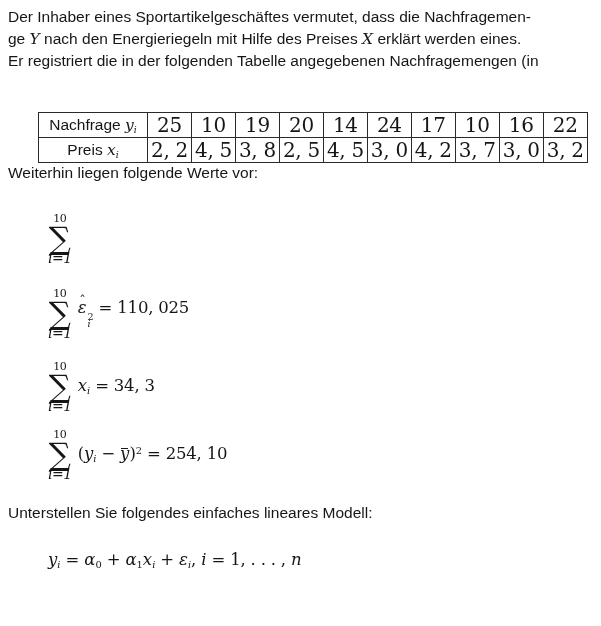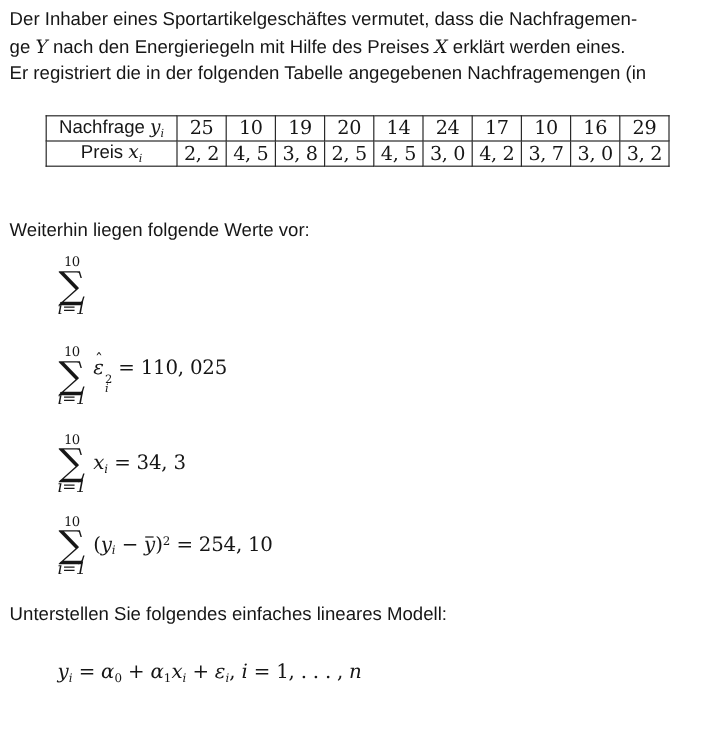--- a/index.html
+++ b/index.html
@@ -1,30 +1,30 @@
 <!DOCTYPE html>
 <html><head>
 <meta charset="utf-8">
 <style>
   html,body{margin:0;padding:0;background:#ffffff;}
   .page{position:relative;width:601px;height:574px;background:#ffffff;
         font-family:"Liberation Sans",sans-serif;font-size:15.5px;color:#161616;
         overflow:hidden;text-decoration:underline;}
   .tline{white-space:nowrap;line-height:22px;}
   .intro{position:absolute;left:8px;top:6px;}
-  .weiterhin{position:absolute;left:8px;top:182px;}
+  .weiterhin{position:absolute;left:8px;top:162px;}
   .unterstellen{position:absolute;left:8px;top:502px;}
   .berechnen{position:absolute;left:8px;top:596px;}
 
   
-  .data-table{position:absolute;left:38px;top:96px;border-collapse:collapse;}
+  .data-table{position:absolute;left:38px;top:112px;border-collapse:collapse;}
   .data-table td{border:1px solid #2a2a2a;text-align:center;height:19px;
                  padding:0 3px;vertical-align:middle;}
   .label-cell{width:102px;font-family:"Liberation Sans",sans-serif;font-size:15.5px;}
-  .num-cell{width:34px;font-family:"DejaVu Serif",serif;font-size:16px;
+  .num-cell{width:34px;font-family:"DejaVu Serif",serif;font-size:20px;
             letter-spacing:-0.3px;white-space:nowrap;}
 
   
   .formula{position:absolute;left:48px;display:flex;align-items:center;
            font-size:16.5px;font-family:"DejaVu Serif",serif;}
   .f1{top:213px}.f2{top:288px}.f3{top:361px}.f4{top:429px}
   .model-formula{top:550px;}
   .sum{display:inline-flex;flex-direction:column;align-items:center;margin-right:6px;}
   .sum-upper{font-family:"DejaVu Serif",serif;font-size:11px;line-height:12px;letter-spacing:-0.5px;}
   .sum-sigma{font-family:"DejaVu Serif",serif;font-size:31px;line-height:27px;}
@@ -66,21 +66,21 @@
       <td class="label-cell"><span class="t-s">Nachfrage </span><span class="t-i">y</span><span class="t-sub">i</span></td>
       <td class="num-cell">25</td>
       <td class="num-cell">10</td>
       <td class="num-cell">19</td>
       <td class="num-cell">20</td>
       <td class="num-cell">14</td>
       <td class="num-cell">24</td>
       <td class="num-cell">17</td>
       <td class="num-cell">10</td>
       <td class="num-cell">16</td>
-      <td class="num-cell">29</td>
+      <td class="num-cell">22</td>
     </tr>
     <tr>
       <td class="label-cell"><span class="t-s">Preis </span><span class="t-i">x</span><span class="t-sub">i</span></td>
       <td class="num-cell">2, 2</td>
       <td class="num-cell">4, 5</td>
       <td class="num-cell">3, 8</td>
       <td class="num-cell">2, 5</td>
       <td class="num-cell">4, 5</td>
       <td class="num-cell">3, 0</td>
       <td class="num-cell">4, 2</td>

